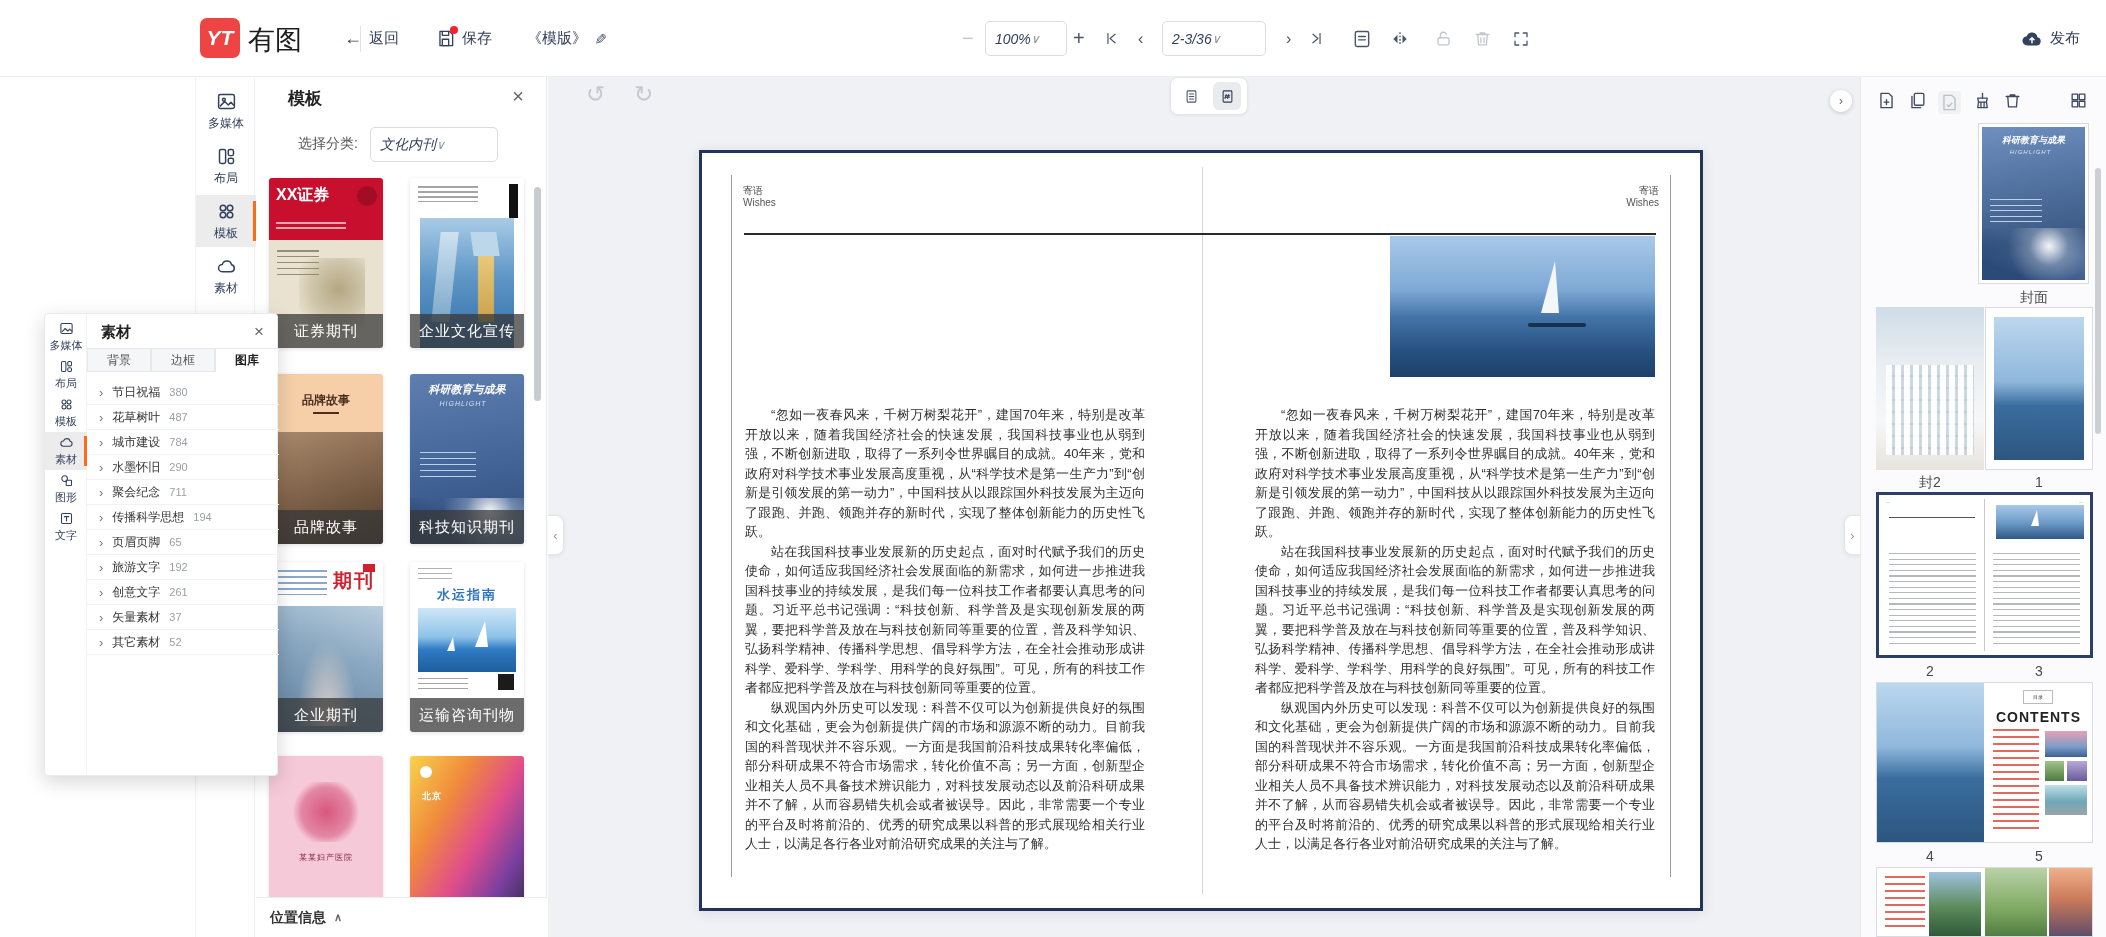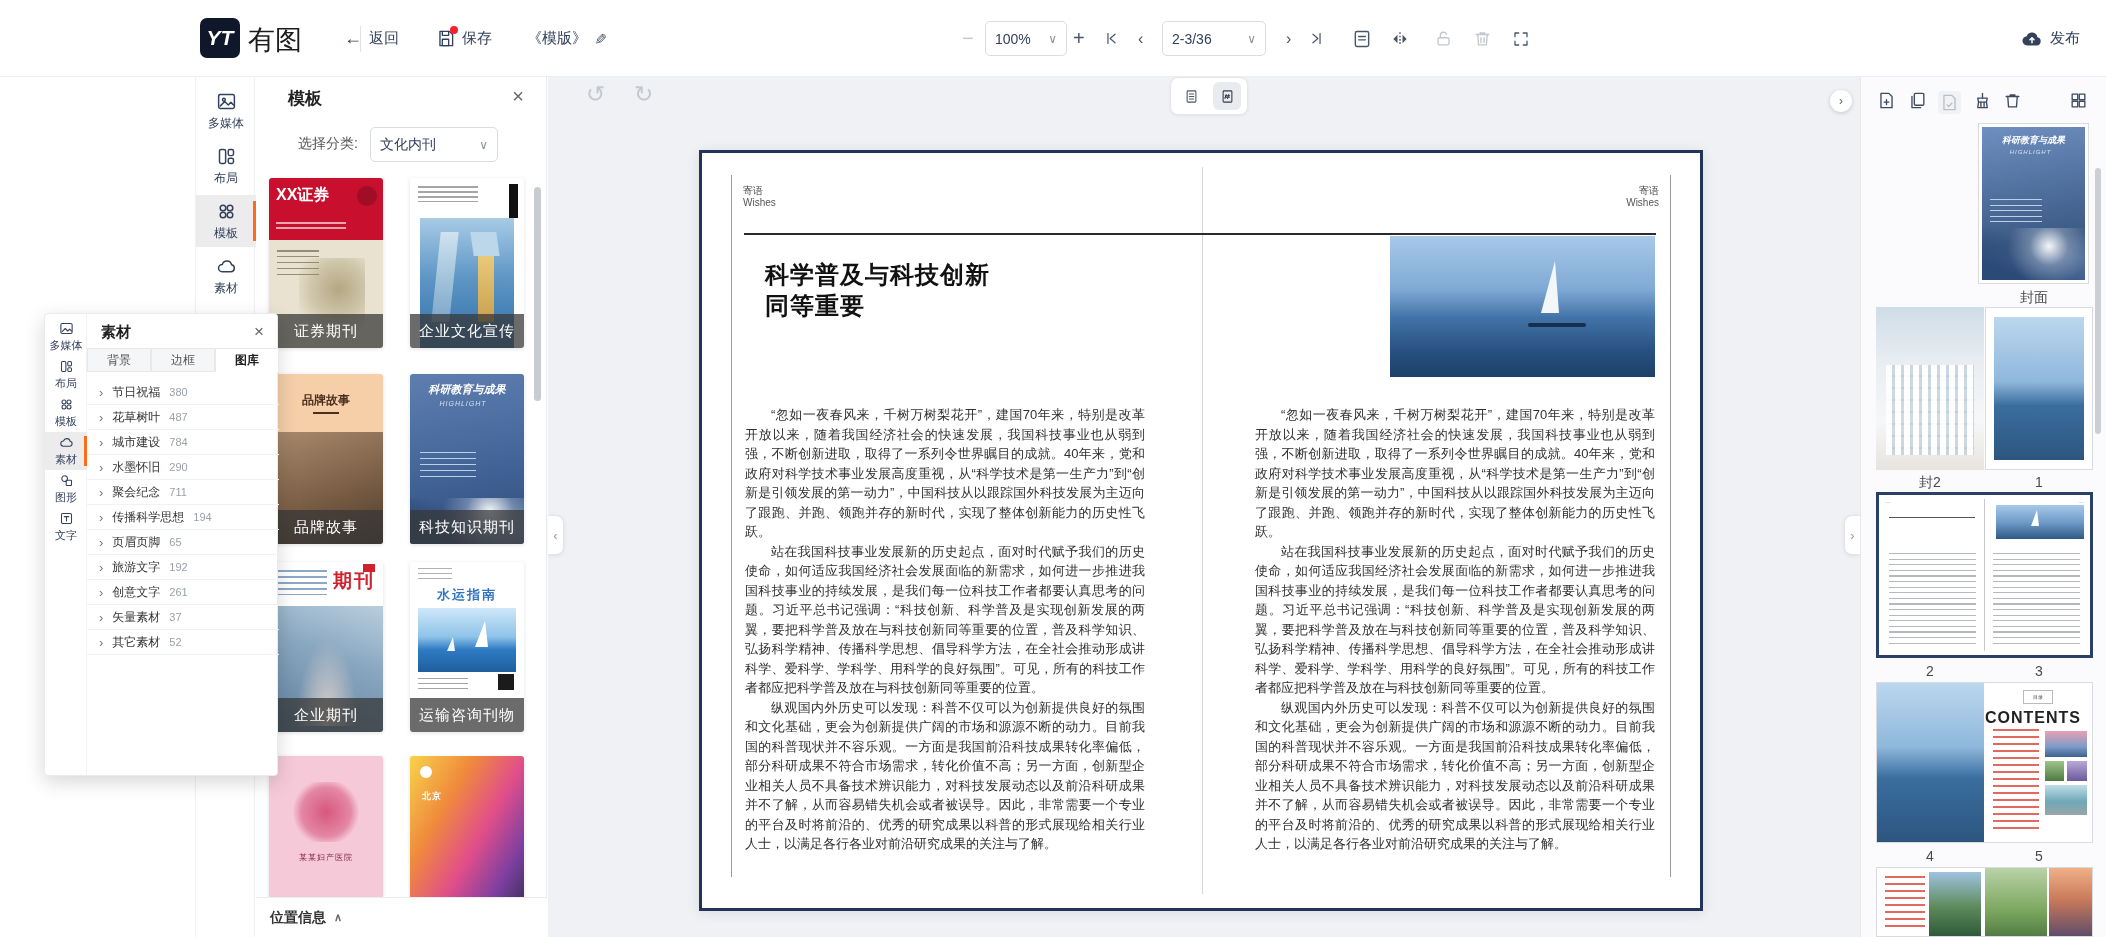--- a/index.html
+++ b/index.html
@@ -4,27 +4,27 @@
 <style>
   html,body{margin:0;padding:0;background:#fff;}
   *{box-sizing:border-box;}
   .app{position:relative;width:2106px;height:937px;overflow:hidden;
        font-family:"Liberation Sans",sans-serif;color:#33415c;background:#fff;}
   .abs{position:absolute;}
   svg.ic{display:block;stroke:currentColor;fill:none;stroke-width:1.7;stroke-linecap:round;stroke-linejoin:round;}
 
   
   .topbar{position:absolute;left:0;top:0;width:2106px;height:77px;background:#fff;border-bottom:1px solid #eceef1;z-index:30;}
-  .logo-sq{position:absolute;left:200px;top:18px;width:40px;height:40px;background:#0f172a;border-radius:7px;
+  .logo-sq{position:absolute;left:200px;top:18px;width:40px;height:40px;background:#ef4444;border-radius:7px;
            color:#fff;font-weight:bold;font-style:italic;font-size:21px;display:flex;align-items:center;justify-content:center;}
   .logo-brand{position:absolute;left:248px;top:22px;font-family:"DejaVu Serif",serif;font-size:27px;color:#1c1c1c;}
   .tb-sep{position:absolute;left:360px;top:26px;width:1px;height:26px;background:#e2e2e2;}
   .tb-item{position:absolute;top:0;height:77px;display:flex;align-items:center;gap:7px;font-size:15px;color:#33415c;cursor:pointer;}
   .selbox{position:absolute;top:21px;height:35px;border:1px solid #d9dce1;border-radius:5px;background:#fff;
-          display:flex;align-items:center;justify-content:space-between;padding:0 9px;font-size:14px;color:#33415c;cursor:pointer;}
+          display:flex;align-items:center;padding:0 9px;font-size:14px;color:#33415c;cursor:pointer;font-style:italic;}
   .chev{color:#8b919b;font-size:12px;}
   .tb-ic{position:absolute;top:0;height:77px;display:flex;align-items:center;color:#4a5568;cursor:pointer;}
   .tb-ic.dis{color:#c3c7ce;}
   .reddot{position:absolute;right:-3px;top:-3px;width:8px;height:8px;border-radius:50%;background:#f5222d;}
 
   
   .rail{position:absolute;left:195px;top:77px;width:60px;height:860px;background:#fff;border-left:1px solid #f0f1f3;border-right:1px solid #eef0f2;z-index:10;}
   .rail-item{position:absolute;left:0;width:60px;height:52px;display:flex;flex-direction:column;align-items:center;justify-content:center;gap:3px;
              font-size:12px;color:#33415c;cursor:pointer;}
   .rail-item.active{background:#ececec;}
@@ -473,24 +473,20 @@
         <div>寄语</div>
         <div style="color:#555;">Wishes</div>
       </div>
       <div class="pghead" style="right:41px;top:32px;text-align:right;">
         <div>寄语</div>
         <div style="color:#555;">Wishes</div>
       </div>
 
       <div class="mline" style="left:42px;top:80px;width:912px;height:2px;background:#2b2b2b;"></div>
 
-      <div class="art-title" style="left:63px;top:106px;">
-        <div>科学普及与科技创新</div>
-        <div>同等重要</div>
-      </div>
 
       <div class="boat" style="left:688px;top:83px;width:265px;height:141px;"></div>
 
       <div class="coltext" style="left:43px;top:252px;">
         <p>“忽如一夜春风来，千树万树梨花开”，建国70年来，特别是改革开放以来，随着我国经济社会的快速发展，我国科技事业也从弱到强，不断创新进取，取得了一系列令世界瞩目的成就。40年来，党和政府对科学技术事业发展高度重视，从“科学技术是第一生产力”到“创新是引领发展的第一动力”，中国科技从以跟踪国外科技发展为主迈向了跟跑、并跑、领跑并存的新时代，实现了整体创新能力的历史性飞跃。</p>
         <p>站在我国科技事业发展新的历史起点，面对时代赋予我们的历史使命，如何适应我国经济社会发展面临的新需求，如何进一步推进我国科技事业的持续发展，是我们每一位科技工作者都要认真思考的问题。习近平总书记强调：“科技创新、科学普及是实现创新发展的两翼，要把科学普及放在与科技创新同等重要的位置，普及科学知识、弘扬科学精神、传播科学思想、倡导科学方法，在全社会推动形成讲科学、爱科学、学科学、用科学的良好氛围”。可见，所有的科技工作者都应把科学普及放在与科技创新同等重要的位置。</p>
         <p>纵观国内外历史可以发现：科普不仅可以为创新提供良好的氛围和文化基础，更会为创新提供广阔的市场和源源不断的动力。目前我国的科普现状并不容乐观。一方面是我国前沿科技成果转化率偏低，部分科研成果不符合市场需求，转化价值不高；另一方面，创新型企业相关人员不具备技术辨识能力，对科技发展动态以及前沿科研成果并不了解，从而容易错失机会或者被误导。因此，非常需要一个专业的平台及时将前沿的、优秀的研究成果以科普的形式展现给相关行业人士，以满足各行各业对前沿研究成果的关注与了解。</p>
       </div>
       <div class="coltext" style="left:553px;top:252px;">
         <p>“忽如一夜春风来，千树万树梨花开”，建国70年来，特别是改革开放以来，随着我国经济社会的快速发展，我国科技事业也从弱到强，不断创新进取，取得了一系列令世界瞩目的成就。40年来，党和政府对科学技术事业发展高度重视，从“科学技术是第一生产力”到“创新是引领发展的第一动力”，中国科技从以跟踪国外科技发展为主迈向了跟跑、并跑、领跑并存的新时代，实现了整体创新能力的历史性飞跃。</p>
@@ -581,21 +577,21 @@
       <div class="abs mini-tl" style="left:10px;top:58px;width:87px;height:92px;"></div>
       <div class="abs mini-tl" style="left:114px;top:58px;width:87px;height:92px;"></div>
     </div>
     <div class="page-label" style="left:14px;top:586px;">2</div>
     <div class="page-label" style="left:123px;top:586px;">3</div>
 
     <div class="pcard" style="left:15px;top:605px;width:217px;height:161px;border:1px solid #d8dbe0;">
       <div class="abs" style="left:0;top:0;width:107px;bottom:0;background:linear-gradient(180deg,#bcd7ee 0%,#8fb8dc 40%,#3a6d9e 60%,#2c567f 100%);"></div>
       <div class="abs" style="left:108px;top:0;right:0;bottom:0;background:#fff;">
         <span class="abs" style="left:38px;top:7px;width:30px;height:14px;border:1px solid #bbb;color:#444;font-size:5px;display:flex;align-items:center;justify-content:center;">目录</span>
-        <span class="abs" style="left:0;right:0;top:26px;font-size:16px;font-weight:bold;color:#222;letter-spacing:1px;">CONTENTS</span>
+        <span class="abs" style="left:0;right:0;top:26px;text-align:center;font-size:14px;font-weight:bold;color:#222;letter-spacing:1px;">CONTENTS</span>
         <span class="abs mini-red" style="left:8px;top:46px;width:46px;height:100px;"></span>
         <span class="abs" style="left:60px;top:48px;width:42px;height:26px;background:linear-gradient(180deg,#e8a0b4 0%,#7d9dc9 60%,#3d618f 100%);"></span>
         <span class="abs" style="left:60px;top:78px;width:19px;height:20px;background:linear-gradient(180deg,#9fc48a,#4e7a42);"></span>
         <span class="abs" style="left:82px;top:78px;width:20px;height:20px;background:linear-gradient(180deg,#b8a8d8,#6a5a9a);"></span>
         <span class="abs" style="left:60px;top:102px;width:42px;height:30px;background:linear-gradient(180deg,#bfe0e8 0%,#6fa8b8 55%,#9aa4a8 100%);"></span>
       </div>
     </div>
     <div class="page-label" style="left:14px;top:771px;">4</div>
     <div class="page-label" style="left:123px;top:771px;">5</div>
 

